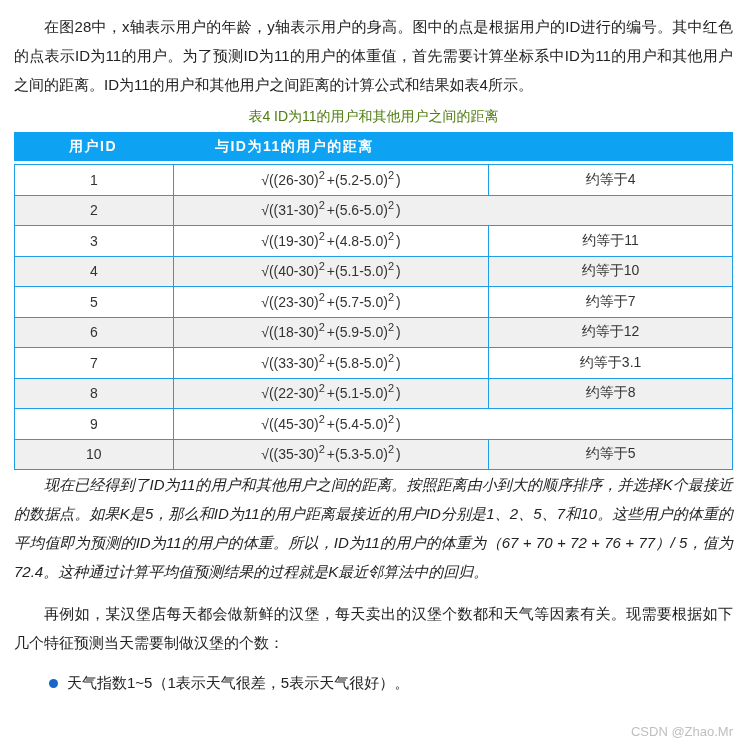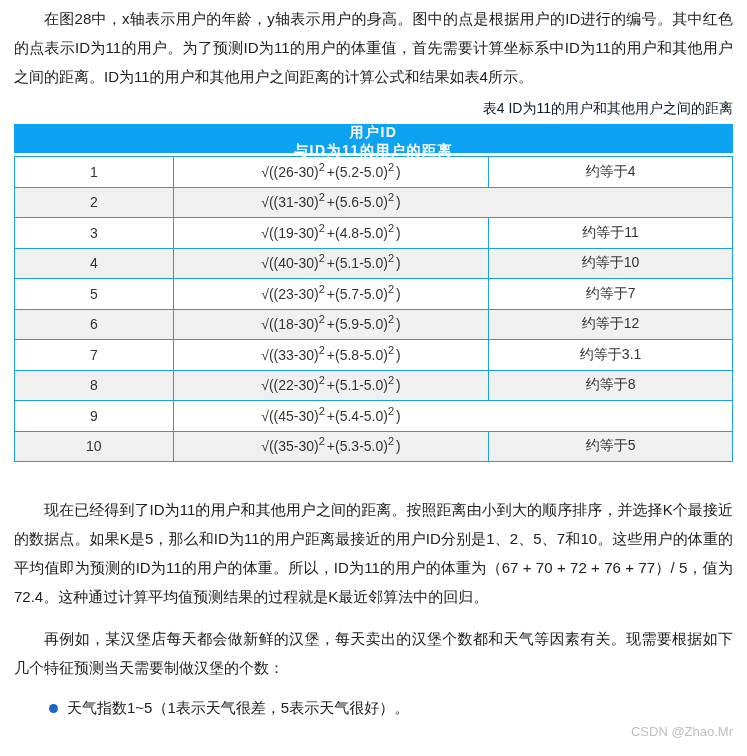--- a/index.html
+++ b/index.html
@@ -15,42 +15,41 @@
   *{box-sizing:border-box;}
   html,body{margin:0;padding:0;}
   body{
     width:747px;height:756px;
     background:#ffffff;
     font-family:"Liberation Sans","DejaVu Sans",sans-serif;
     color:var(--text-color);
     position:relative;
     overflow:hidden;
   }
-  .page{padding:4px 14px 0 14px;}
+  .page{padding:12px 14px 0 14px;}
   .para{
     font-size:15px;
     line-height:29px;
     margin:0;
     text-indent:2em;
     color:var(--text-color);
     text-align:justify;
   }
   .caption{
-    text-align:right;
+    text-align:center;
     font-size:14px;
-    color:#0f172a;
+    color:#4d7c0f;
     margin:9px 0 6px 0;
   }
   .table{width:100%;}
   .thead{
     display:flex;
     background:var(--accent-blue);
     height:29px;
     align-items:center;
-    flex-direction:column;
   }
   .th{
     color:var(--header-text-color);
     font-weight:bold;
     font-size:14px;
     letter-spacing:1.5px;
     text-align:center;
   }
   .tbody{
     margin-top:3px;
@@ -77,21 +76,21 @@
   .col-id{width:22%;}
   .col-f{width:44%;}
   .col-d{width:34%;}
   .cell sup{
     font-size:11px;
     line-height:0;
     position:relative;
     top:-5px;
     margin-right:2px;
   }
-  .p2{margin-top:33px;}
+  .p2{font-style:italic;}
   .p3{margin-top:13px;}
   .bullets{margin-top:16px;}
   .bullet-item{
     display:flex;
     align-items:center;
     margin-bottom:15px;
     height:20px;
     font-size:15px;
     color:var(--text-color);
   }

